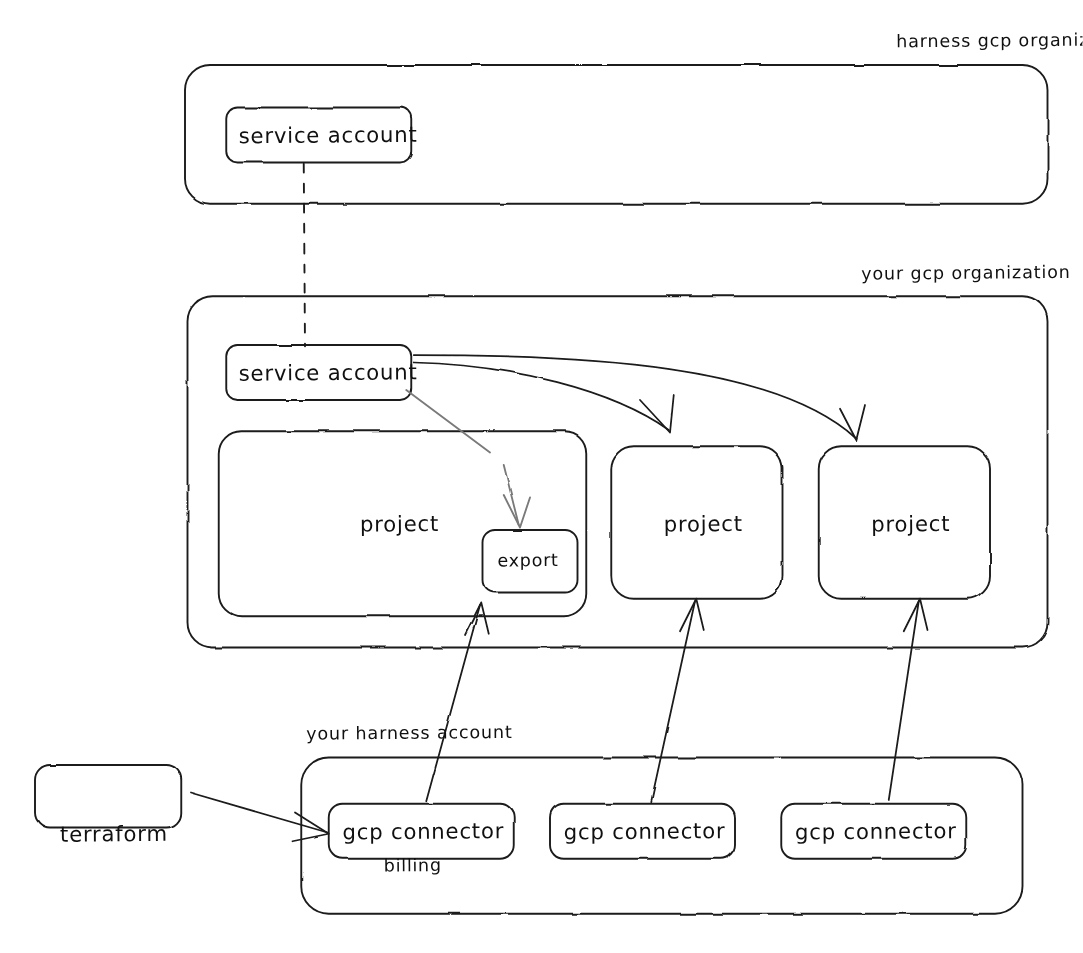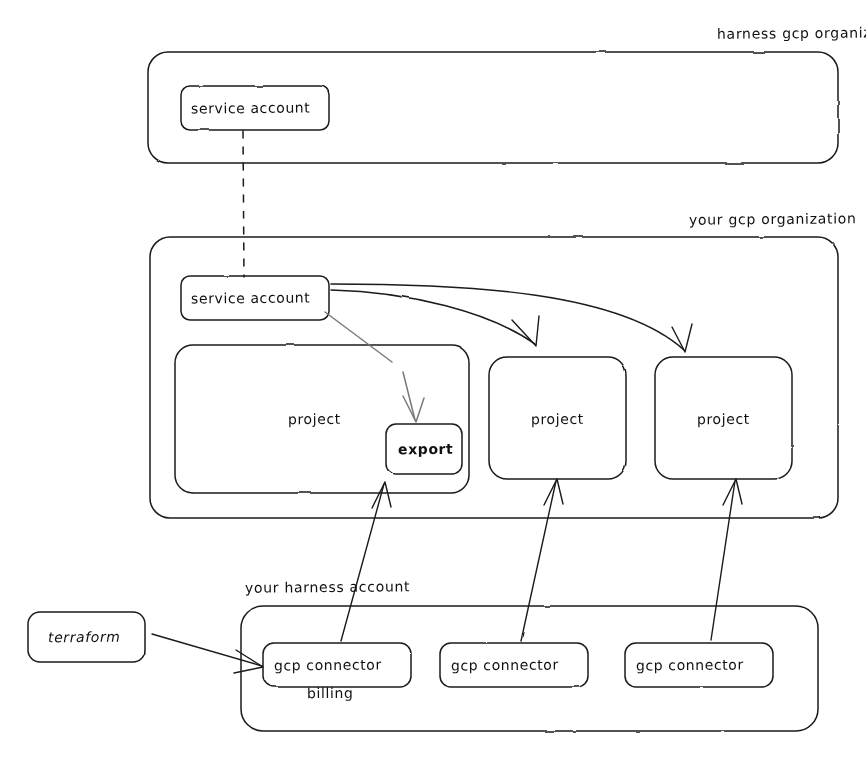--- a/index.html
+++ b/index.html
@@ -29,21 +29,21 @@
     letter-spacing: 0.6px;
     white-space: nowrap;
     line-height: 1;
     transform: rotate(-0.5deg);
   }
   .container-label {
     font-size: 14px;
     letter-spacing: 0.7px;
   }
   .node-label {
-    font-size: 14px;
+    font-size: 17px;
   }
   .small-label {
     font-size: 14px;
   }
   
   .hit {
     position: absolute;
     background: transparent;
     border: 0;
   }
@@ -120,33 +120,33 @@
 <div class="sketch-text container-label" style="left:689px; top:212px;">your gcp organization</div>
 
 <div class="sketch-text container-label" style="left:245px; top:580px;">your harness account</div>
 
 <div class="sketch-text node-label" style="left:191px; top:101px;">service account</div>
 
 <div class="sketch-text node-label" style="left:191px; top:291px;">service account</div>
 
 <div class="sketch-text node-label" style="left:288px; top:412px;">project</div>
 
-<div class="sketch-text small-label" style="left:398px; top:442px;font-weight:bold;">export</div>
+<div class="sketch-text small-label" style="left:398px; top:442px;">export</div>
 
 <div class="sketch-text node-label" style="left:531px; top:412px;">project</div>
 
 <div class="sketch-text node-label" style="left:697px; top:412px;">project</div>
 
 <div class="sketch-text node-label" style="left:274px; top:658px;">gcp connector</div>
 
 <div class="sketch-text node-label" style="left:451px; top:658px;">gcp connector</div>
 
 <div class="sketch-text node-label" style="left:636px; top:658px;">gcp connector</div>
 
-<div class="sketch-text node-label" style="left:48px; top:630px;font-style:italic;">terraform</div>
+<div class="sketch-text node-label" style="left:48px; top:660px;">terraform</div>
 
 <div class="sketch-text small-label" style="left:307px; top:686px;">billing</div>
 
 <div class="hit" style="left:181px; top:86px; width:148px; height:44px;"></div>
 <div class="hit" style="left:181px; top:276px; width:148px; height:44px;"></div>
 <div class="hit" style="left:386px; top:424px; width:76px; height:50px;"></div>
 <div class="hit" style="left:489px; top:357px; width:137px; height:122px;"></div>
 <div class="hit" style="left:655px; top:357px; width:137px; height:122px;"></div>
 <div class="hit" style="left:263px; top:643px; width:148px; height:44px;"></div>
 <div class="hit" style="left:440px; top:643px; width:148px; height:44px;"></div>

